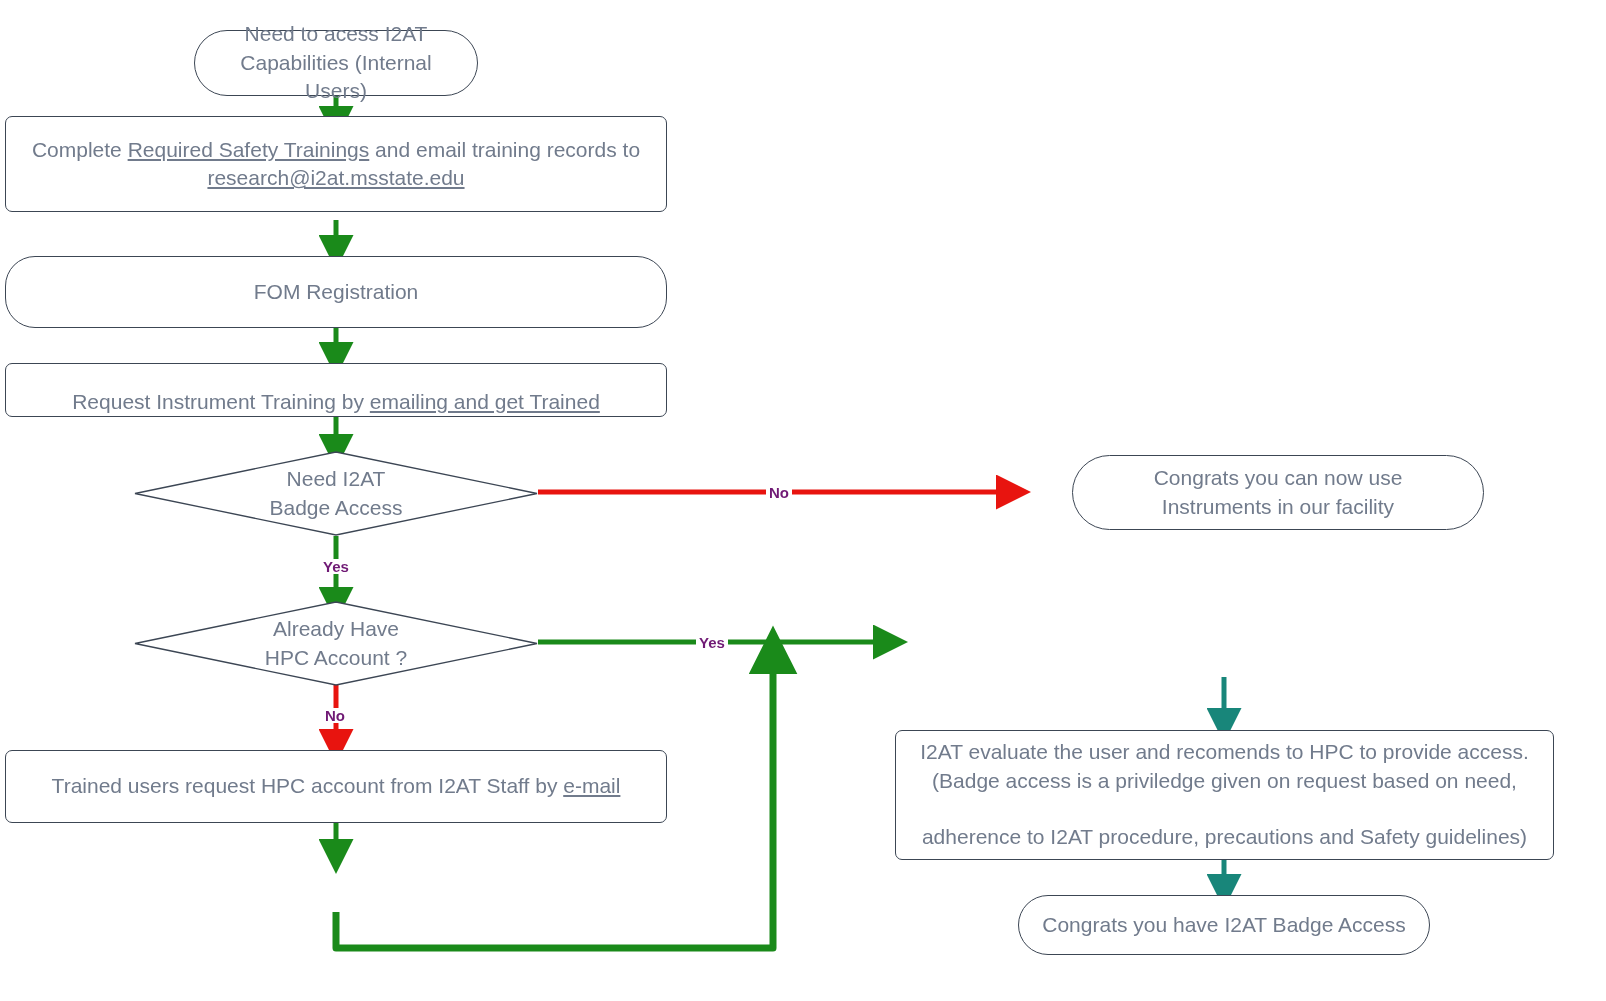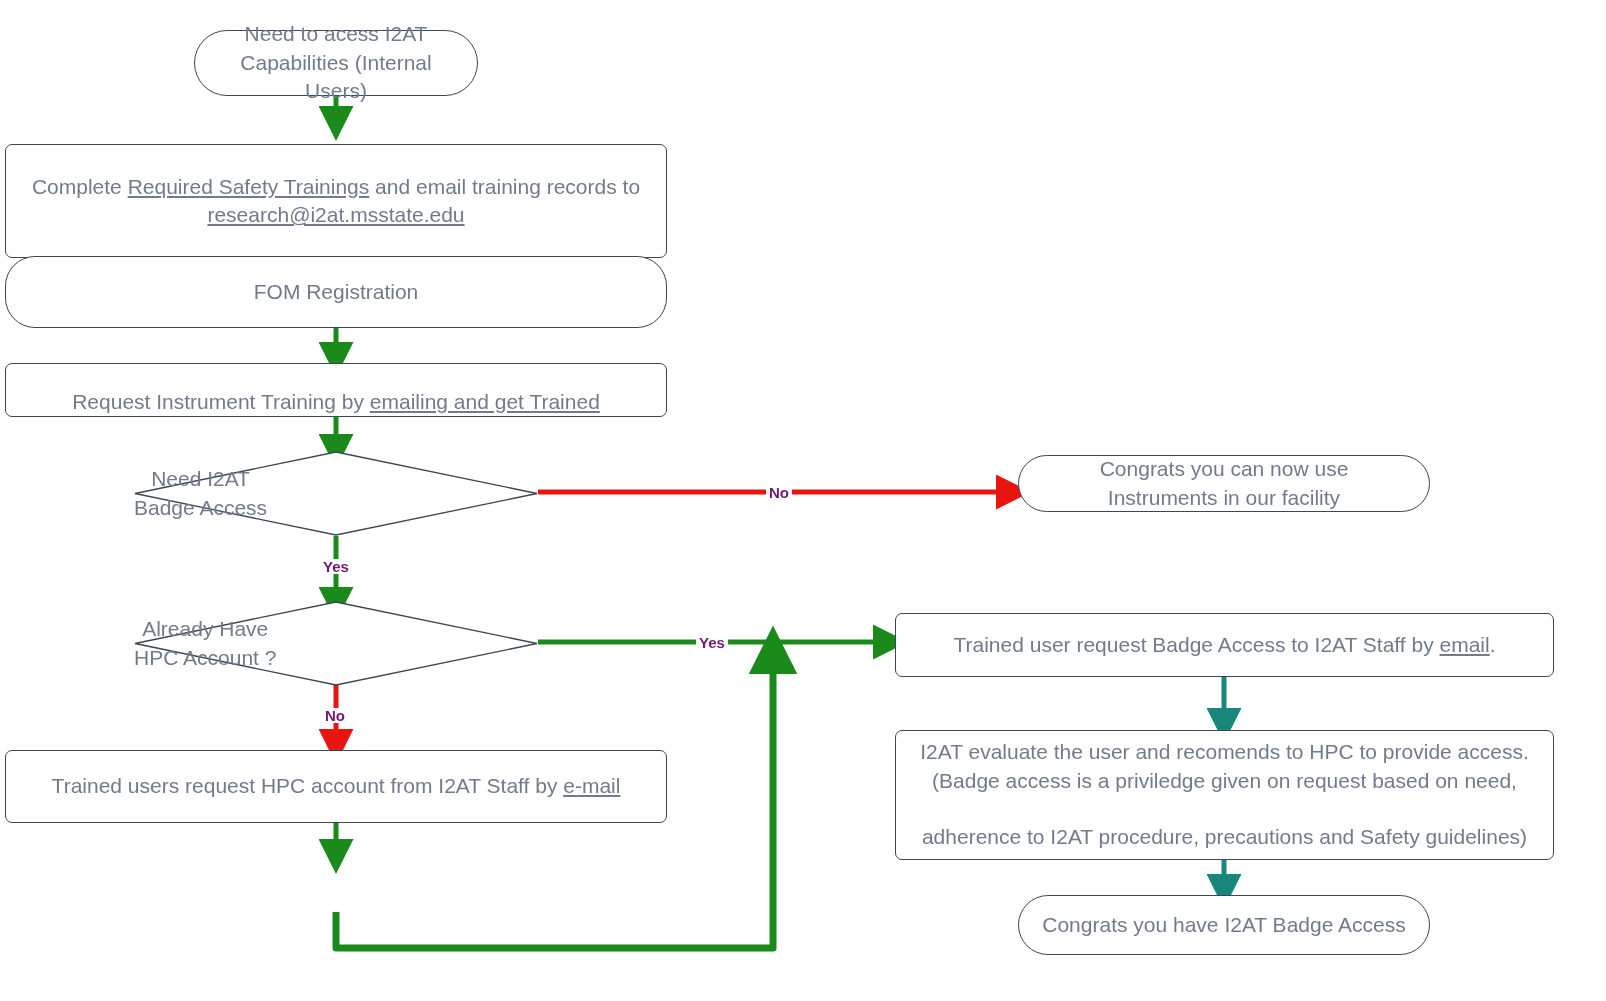--- a/index.html
+++ b/index.html
@@ -59,20 +59,21 @@
     top: 0;
   }
   .diamond-label {
     position: absolute;
     left: 0;
     top: 0;
     width: 100%;
     height: 100%;
     display: flex;
     align-items: center;
+    justify-content: center;
     text-align: center;
     color: #717b8c;
     font-size: 21px;
     line-height: 1.35;
   }
   .edge-label {
     position: absolute;
     color: #701a75;
     font-size: 15px;
     font-weight: bold;
@@ -135,21 +136,21 @@
     <path d="M336,912 L336,948 L773,948 L773,652" stroke="#1a8a1a" stroke-width="7" fill="none" stroke-linejoin="round" marker-end="url(#ah-green)"></path>
   </svg>
 
   <div class="node terminal" style="left:194px; top:30px; width:284px; height:66px;">
     <div class="inner">
       <span>Need to acess I2AT</span><br>
       <span>Capabilities (Internal Users)</span>
     </div>
   </div>
 
-  <div class="node box" style="left:5px; top:144px; width:662px; height:114px;">
+  <div class="node box" style="left:5px; top:116px; width:662px; height:96px;">
     <div class="inner">
       <span>Complete </span><span class="lnk">Required Safety Trainings</span><span> and email training records to</span><br>
       <span class="lnk">research@i2at.msstate.edu</span>
     </div>
   </div>
 
   <div class="node box" style="left:5px; top:256px; width:662px; height:72px;border-radius:30px;">
     <div class="inner">FOM Registration</div>
   </div>
 
@@ -164,44 +165,39 @@
       <polygon points="202,1 403,42.5 202,84 1,42.5" fill="#ffffff" stroke="#3c4654" stroke-width="1.3"></polygon>
     </svg>
     <div class="diamond-label">
       <div>
         <span>Need I2AT</span><br>
         <span>Badge Access</span>
       </div>
     </div>
   </div>
 
-  <div class="node terminal" style="left:1018px; top:455px; width:412px; height:57px;">
+  <div class="node terminal" style="left:1072px; top:455px; width:412px; height:75px;">
     <div class="inner">
       <span>Congrats you can now use</span><br>
       <span>Instruments in our facility</span>
     </div>
   </div>
 
   <div class="diamond-wrap" style="left:134px; top:601px; width:404px; height:85px;">
     <svg width="404" height="85">
       <polygon points="202,1 403,42.5 202,84 1,42.5" fill="#ffffff" stroke="#3c4654" stroke-width="1.3"></polygon>
     </svg>
     <div class="diamond-label">
       <div>
         <span>Already Have</span><br>
         <span>HPC Account ?</span>
       </div>
     </div>
   </div>
 
-  <div class="node box" style="left:895px; top:613px; width:659px; height:64px;">
-    <div class="inner">
-      <span>Trained user request Badge Access to I2AT Staff by </span><span class="lnk">email</span><span>.</span>
-    </div>
-  </div>
 
   <div class="node box" style="left:895px; top:730px; width:659px; height:130px;">
     <div class="inner">
       <span>I2AT evaluate the user and recomends to HPC to provide access.</span><br>
       <span>(Badge access is a priviledge given on request based on need,</span><br>
       <br>
       <span>adherence to I2AT procedure, precautions and Safety guidelines)</span>
     </div>
   </div>
 

